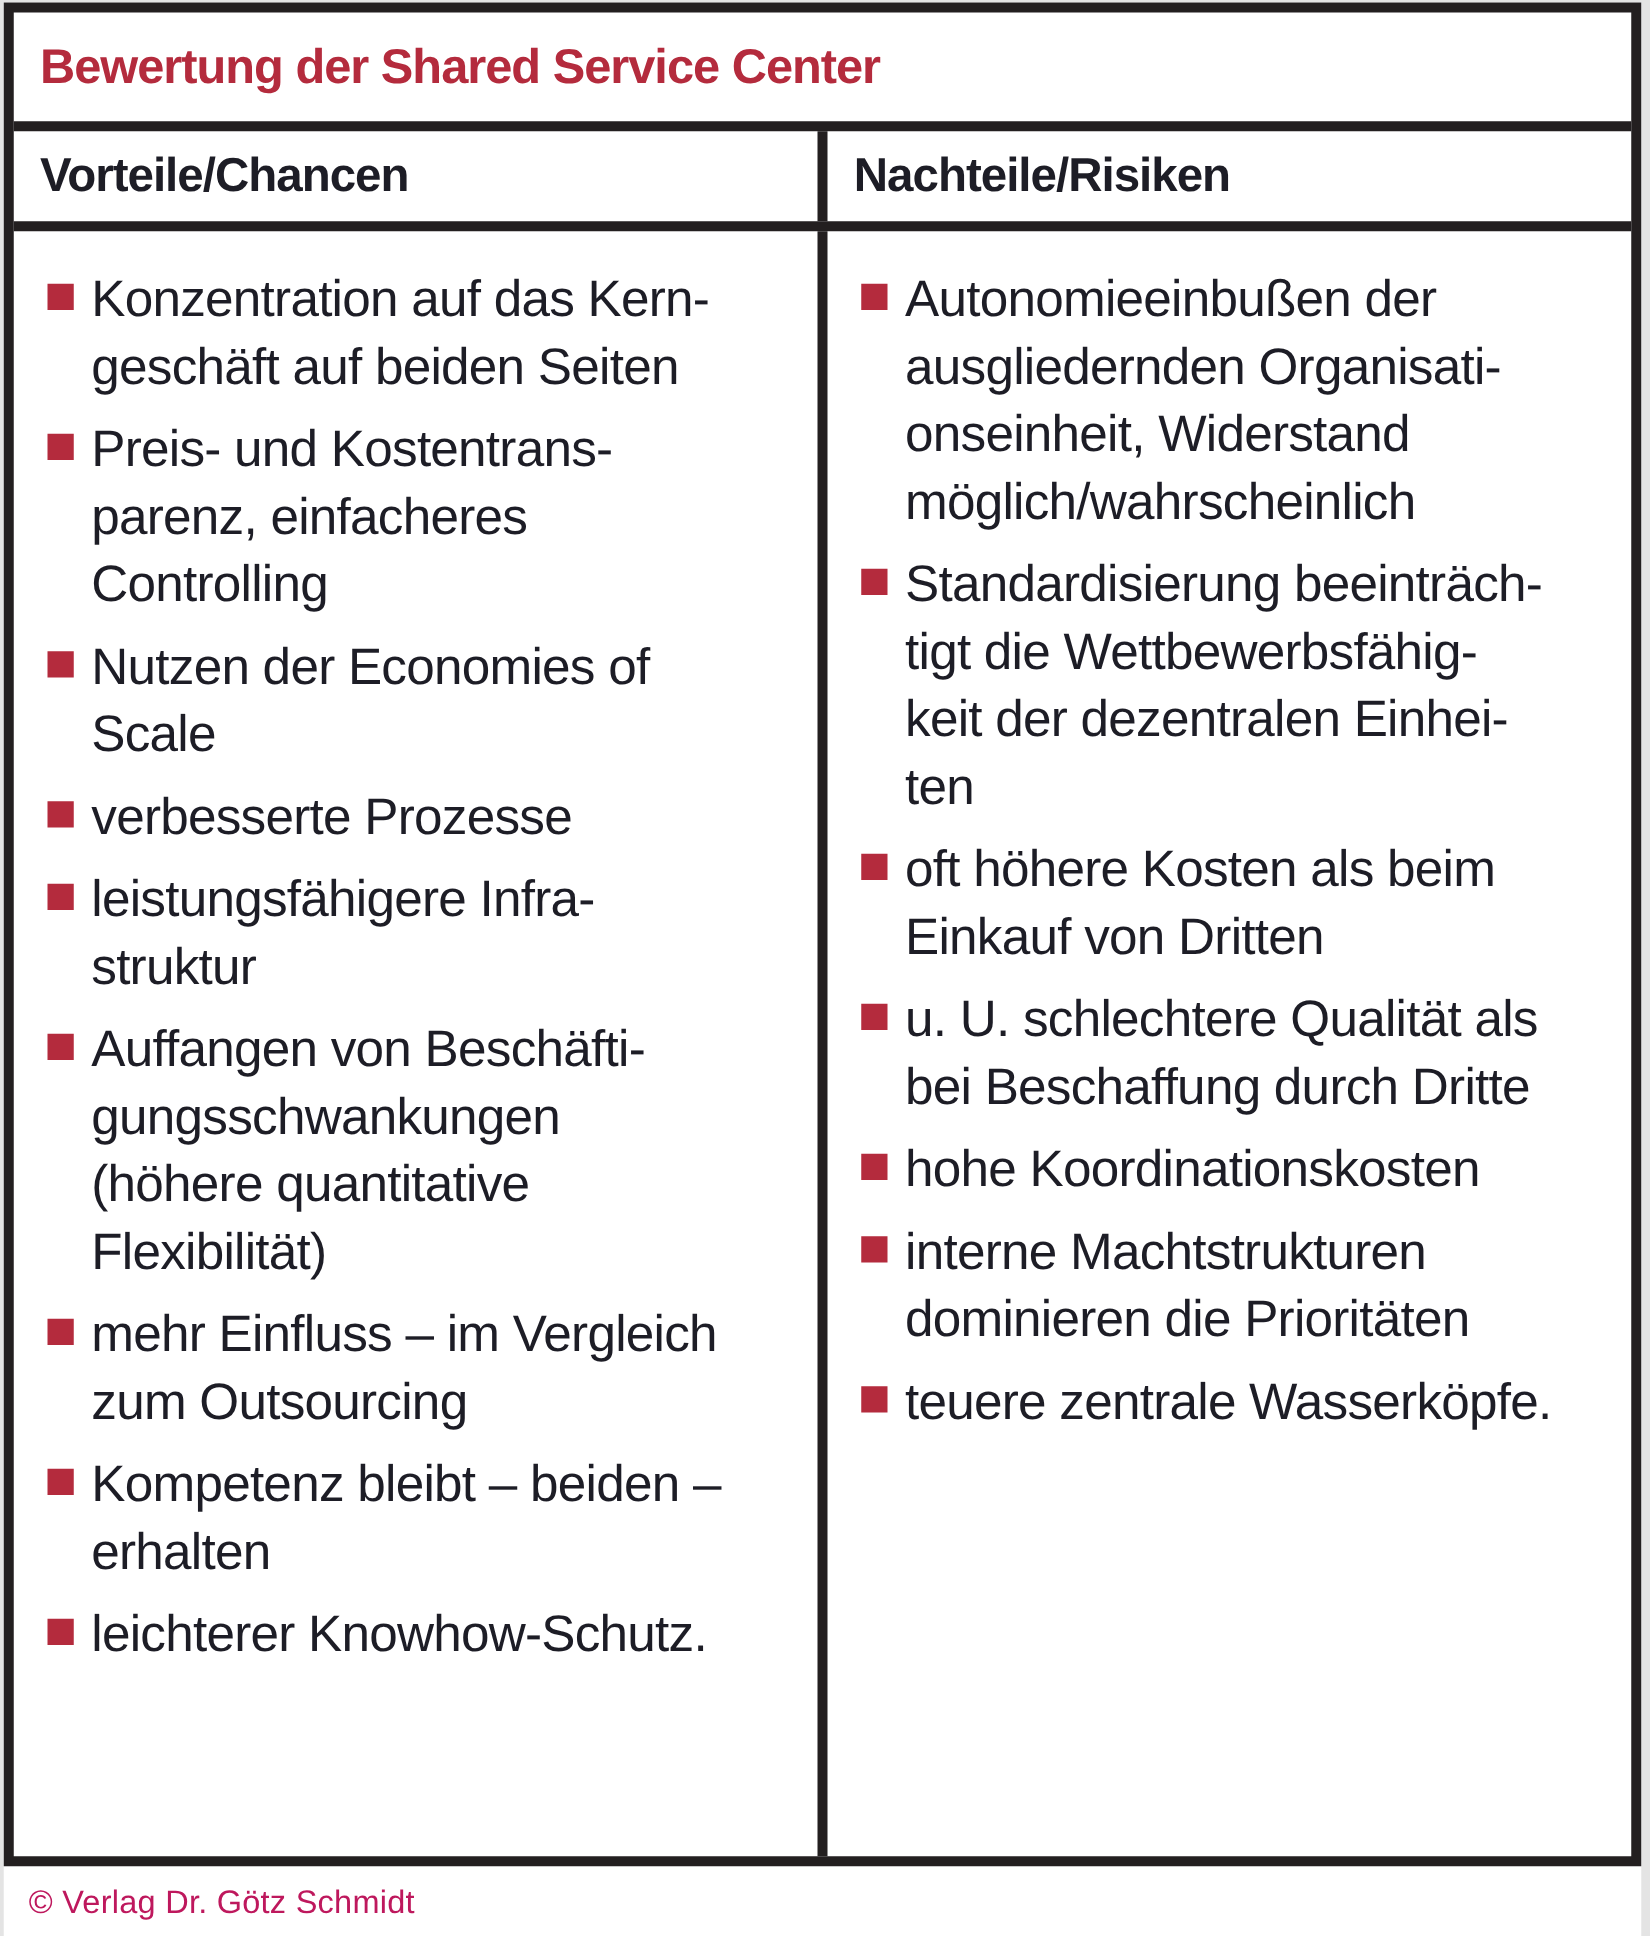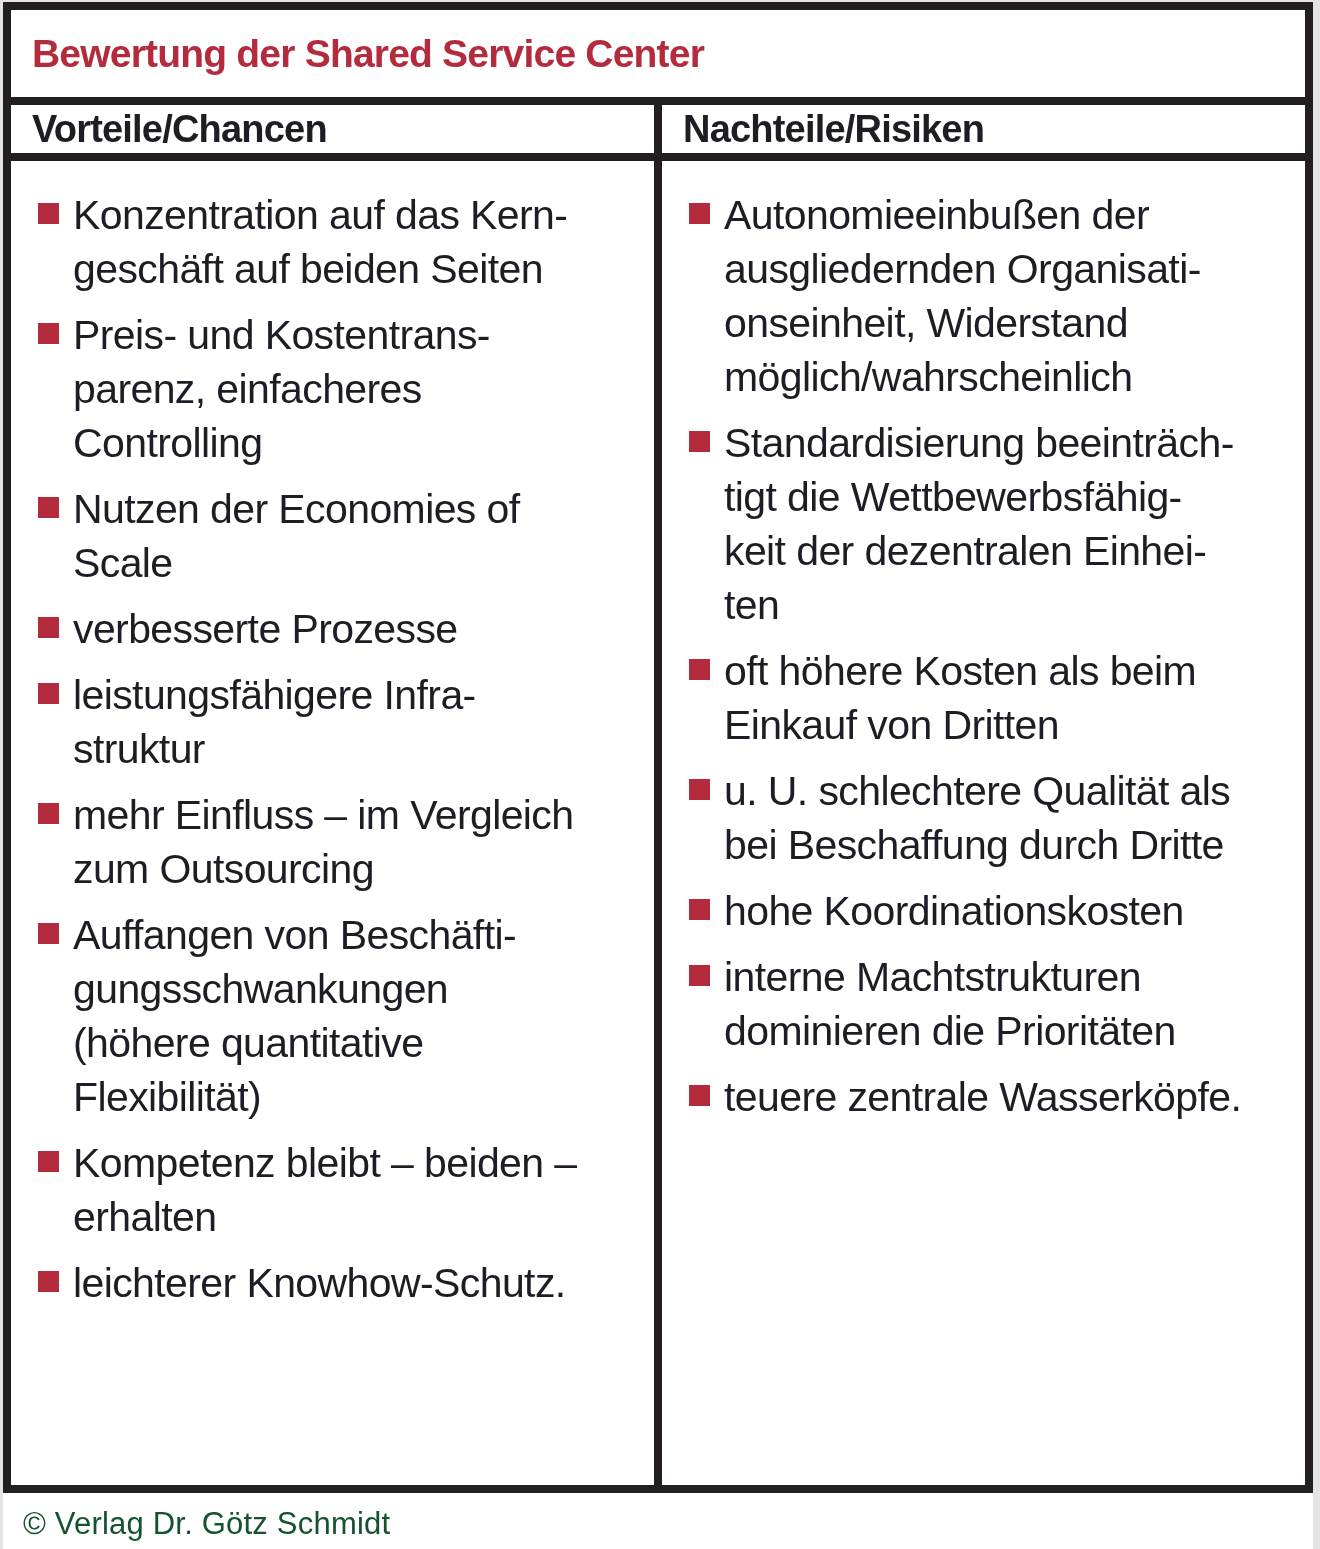--- a/index.html
+++ b/index.html
@@ -30,21 +30,21 @@
     align-items: center;
     padding-left: 21px;
   }
   .title-row .title-text {
     color: var(--accent, #b42b3d);
     font-size: 39px;
     font-weight: 700;
     letter-spacing: -0.8px;
   }
   .header-row {
-    height: 56px;
+    height: 80px;
     flex: none;
     border-bottom: 8px solid var(--border, #231f20);
     display: flex;
   }
   .header-cell {
     flex: 1 1 0;
     display: flex;
     align-items: center;
     padding-left: 21px;
     color: var(--text, #1d1d26);
@@ -79,22 +79,22 @@
   }
   .li-text {
     white-space: pre;
     color: var(--text, #1d1d26);
     font-size: 41px;
     line-height: 54px;
     letter-spacing: -0.6px;
   }
   .copyright {
     margin: 13px 0 0 20px;
-    font-size: 31px;
-    color: #14532d;
+    font-size: 26px;
+    color: #be185d;
     letter-spacing: 0.2px;
   }
 </style>
 </head>
 <body>
 
 <div class="page">
 
   <div class="eval-table">
 
@@ -129,32 +129,32 @@
             <span class="bullet-sq"></span>
             <span class="li-text">verbesserte Prozesse</span>
           </li>
           <li>
             <span class="bullet-sq"></span>
             <span class="li-text">leistungsfähigere Infra-
 struktur</span>
           </li>
           <li>
             <span class="bullet-sq"></span>
-            <span class="li-text">mehr Einfluss – im Vergleich
-zum Outsourcing</span>
-          </li>
-          <li>
-            <span class="bullet-sq"></span>
             <span class="li-text">Auffangen von Beschäfti-
 gungsschwankungen
 (höhere quantitative
 Flexibilität)</span>
           </li>
           <li>
             <span class="bullet-sq"></span>
+            <span class="li-text">mehr Einfluss – im Vergleich
+zum Outsourcing</span>
+          </li>
+          <li>
+            <span class="bullet-sq"></span>
             <span class="li-text">Kompetenz bleibt – beiden –
 erhalten</span>
           </li>
           <li>
             <span class="bullet-sq"></span>
             <span class="li-text">leichterer Knowhow-Schutz.</span>
           </li>
         </ul>
       <ul class="bullet-col second">
           <li>

